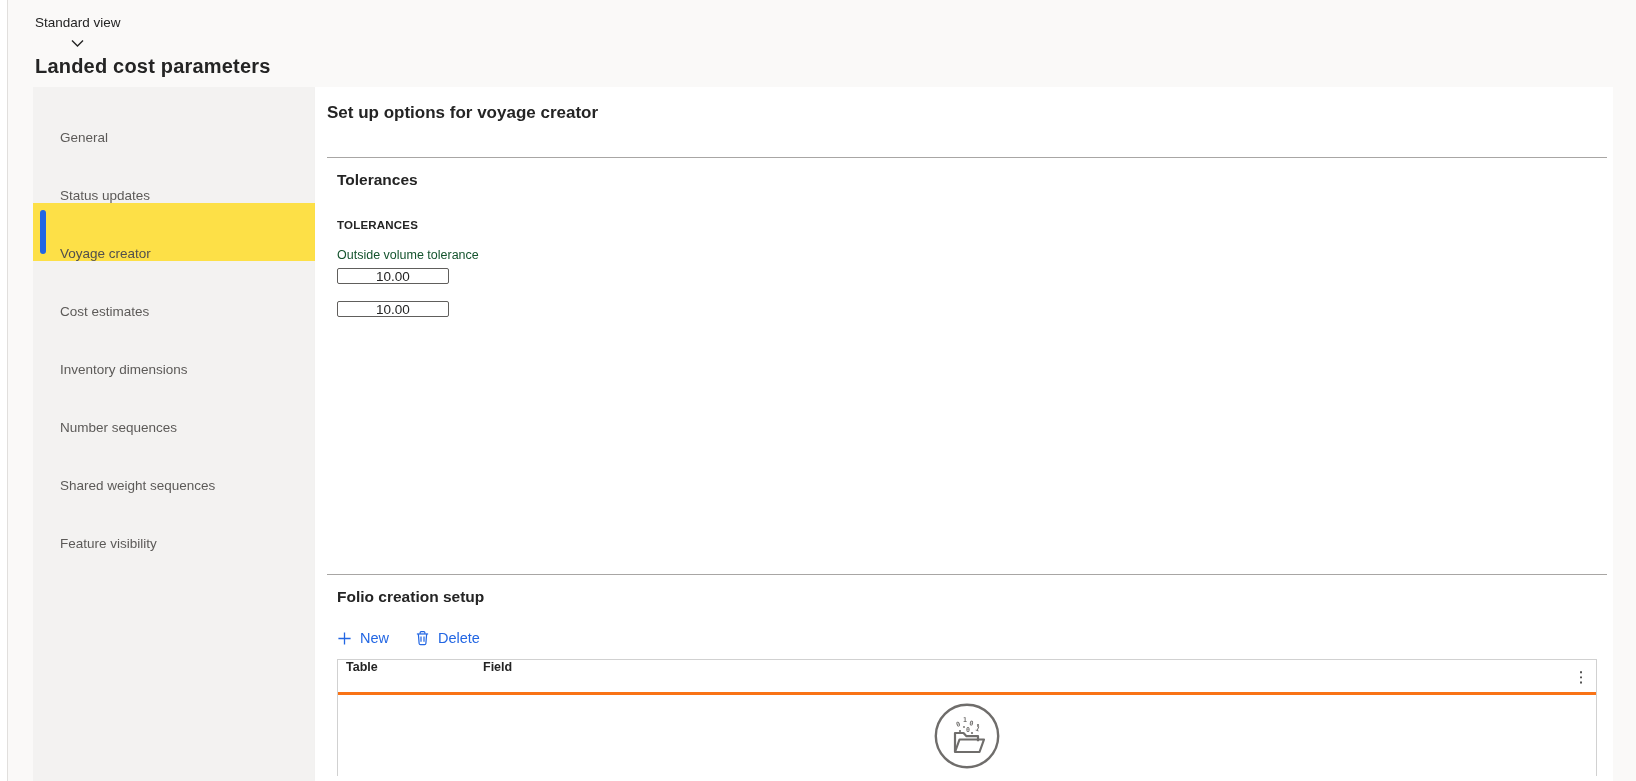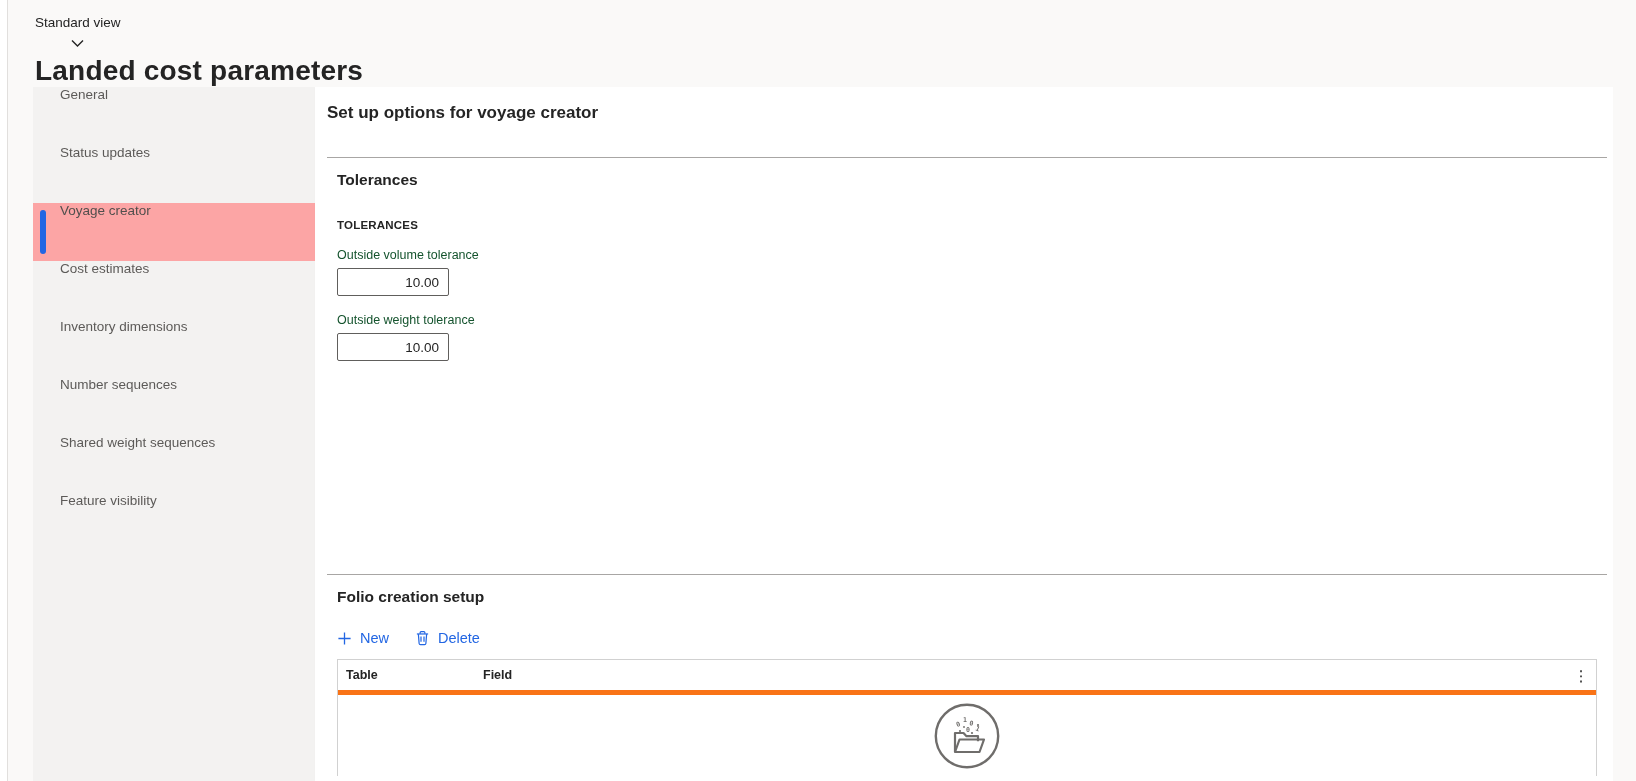--- a/index.html
+++ b/index.html
@@ -18,33 +18,33 @@
   
   .page-header { position:absolute; left:35px; top:13px; }
   .view-selector {
     display:inline-flex; align-items:center; gap:7px;
     font-size:13.5px; color:#242424; cursor:pointer; background:none; border:none;
     font-family:inherit;
     flex-direction:column;
   }
   .view-selector svg { display:block; margin-top:2px; }
   .page-title {
-    font-size:28px; font-weight:600; color:#242424; margin-top:7px; letter-spacing:.2px;
+    font-size:20px; font-weight:600; color:#242424; margin-top:7px; letter-spacing:.2px;
   }
   
   .layout {
     position:absolute; left:33px; top:87px; width:1580px; height:694px;
     display:flex; overflow:hidden;
   }
   .sidebar { width:282px; background:#f3f2f1; flex:none; }
   .side-item {
-    position:relative; height:58px; display:flex; align-items:flex-start;
+    position:relative; height:58px; display:flex; align-items:flex-end;
     padding-left:27px; font-size:13.5px; color:#5c5a58; cursor:pointer;
   }
-  .side-item.selected { background:#fca5a5; color:#514f4d; }
+  .side-item.selected { background:#fde047; color:#514f4d; }
   .accent-bar {
     position:absolute; left:7px; top:50%; transform:translateY(-50%);
     width:6px; height:44px; border-radius:3px; background:#2266E3;
   }
   .main {
     flex:1; background:#ffffff; position:relative;
     box-shadow:1px 0 2px rgba(0,0,0,.06);
   }
   .main-heading {
     height:70px; padding:16px 0 0 12px;
@@ -53,38 +53,38 @@
   .divider { height:1px; background:#a8a6a4; margin:0 6px 0 12px; }
   .section { padding-left:22px; }
   .section.tolerances { height:416px; }
   .section-title { font-size:15.5px; font-weight:600; color:#242424; padding-top:13px; }
   .group-label {
     font-size:11.5px; font-weight:700; letter-spacing:.2px; color:#242424; margin-top:30px;
   }
   .field { margin-top:17px; }
   .field-label { font-size:12.5px; color:#14532d; margin-bottom:6px; }
   .field-input {
-    width:112px; height:28px; border:1px solid #605e5c; border-radius:2px;
+    width:112px; height:16px; border:1px solid #605e5c; border-radius:2px;
     font-family:inherit; font-size:13.5px; color:#242424;
-    text-align:right; padding:0 9px; background:#fff; display:block;
+    text-align:center; padding:0 9px; background:#fff; display:block;
   }
   
   .toolbar { margin-top:24px; display:flex; align-items:center; gap:26px; }
   .tool-btn {
     display:inline-flex; align-items:center; gap:8px;
     background:none; border:none; font-family:inherit;
     font-size:14.5px; color:#2266E3; cursor:pointer; padding:0;
   }
   .tool-btn svg { display:block; }
   .grid {
     margin:13px 16px 0 0; border:1px solid #d1d1d1; border-bottom:none;
   }
   .grid-header {
-    display:flex; align-items:center; height:35px;
-    border-bottom:5px solid #f97316; font-size:12.5px; font-weight:600; color:#242424;
+    display:flex; height:35px;
+    border-bottom:3px solid #f97316; font-size:12.5px; font-weight:600; color:#242424;
   }
   .col-table { width:145px; padding-left:8px; cursor:pointer; }
   .col-field { flex:1; cursor:pointer; }
   .more-btn {
     width:30px; text-align:center; font-size:15px; color:#242424;
     background:none; border:none; cursor:pointer; line-height:1;
   }
   .grid-body { height:81px; display:flex; justify-content:center; }
   .empty-icon { margin-top:7px; }
 </style>
@@ -143,21 +143,20 @@
     <div class="section tolerances">
       <div class="section-title">Tolerances</div>
       <div class="group-label">TOLERANCES</div>
 
       <div class="field">
         <div class="field-label">Outside volume tolerance</div>
         <input class="field-input" type="text" value="10.00" style="">
       </div>
 
       <div class="field">
-        <div class="field-label">Outside weight tolerance</div>
         <input class="field-input" type="text" value="10.00" style="">
       </div>
     </div>
 
     <div class="divider"></div>
 
     <div class="section folio">
       <div class="section-title">Folio creation setup</div>
 
       <div class="toolbar">

